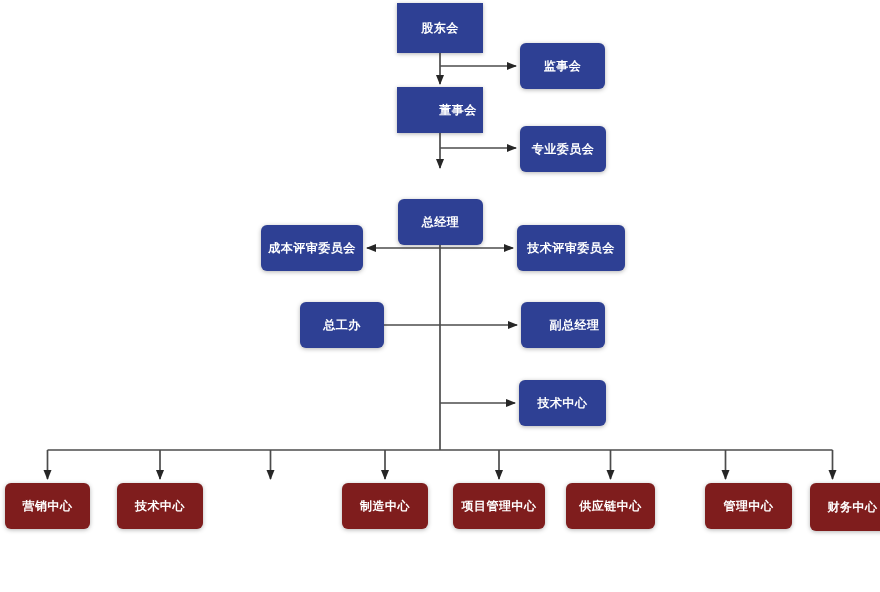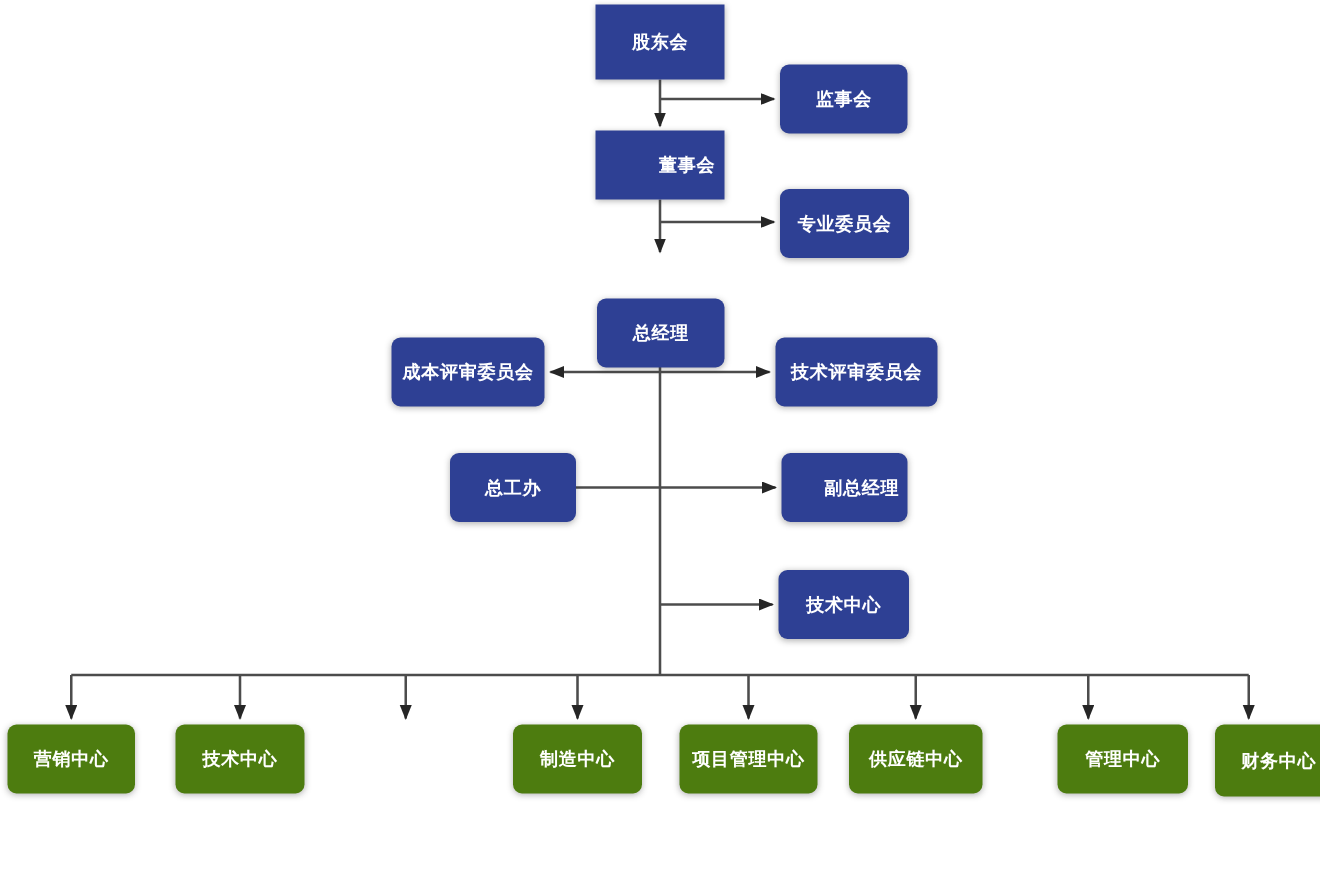--- a/index.html
+++ b/index.html
@@ -33,21 +33,21 @@
     font-size: 12px;
     font-weight: 700;
     letter-spacing: 0.5px;
     text-align: left;
     line-height: 1.2;
     box-shadow: 0 1px 4px rgba(40,40,40,0.35);
     cursor: default;
     white-space: nowrap;
   }
   .node.dark   { background: #2E4094; }
-  .node.light  { background: #4d7c0f; }
+  .node.light  { background: #7f1d1d; }
   .node.rounded{ border-radius: 6px; }
 </style>
 </head>
 <body>
 
 <div class="canvas">
 
   <svg class="connectors" viewBox="0 0 880 592" xmlns="http://www.w3.org/2000/svg">
     <defs>
       <marker id="arw" markerWidth="12" markerHeight="10" refX="9" refY="4" orient="auto" markerUnits="userSpaceOnUse">

